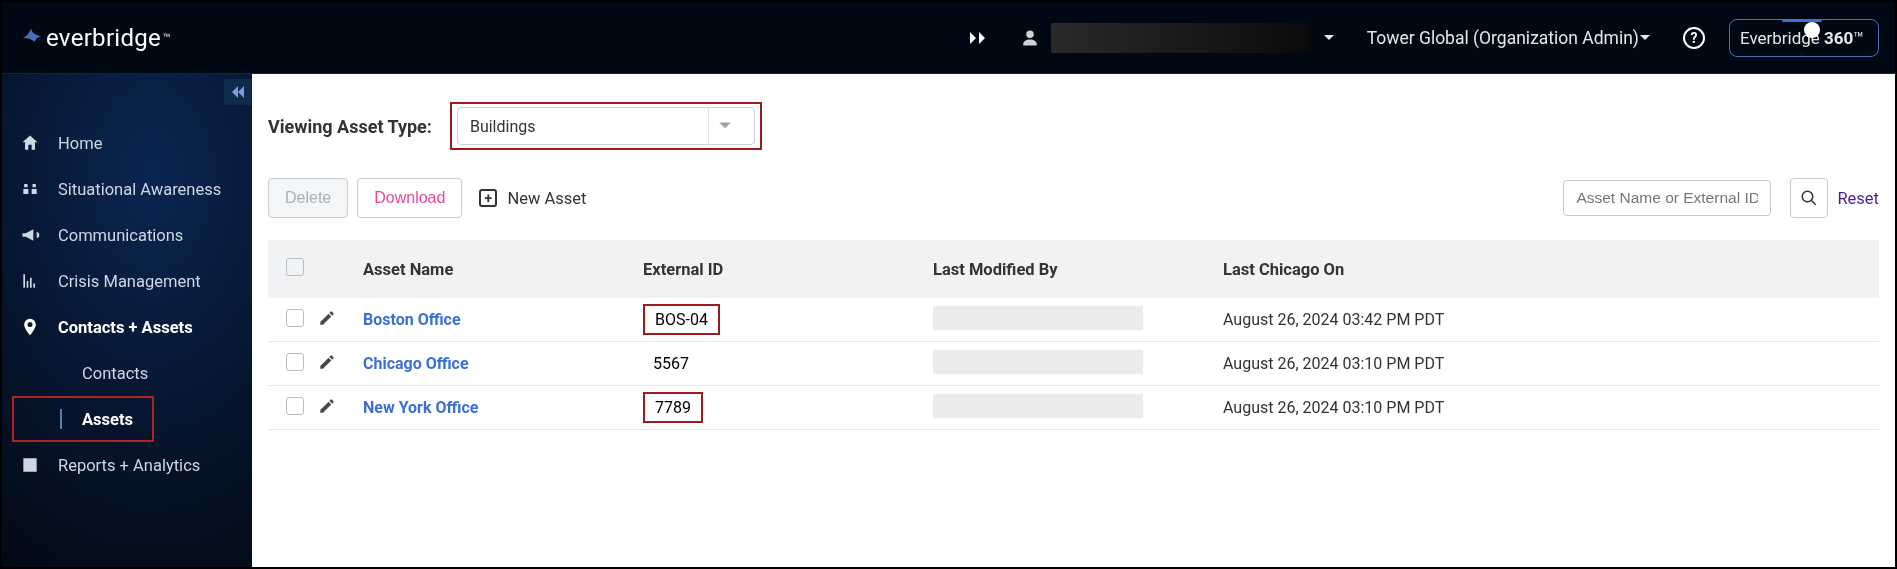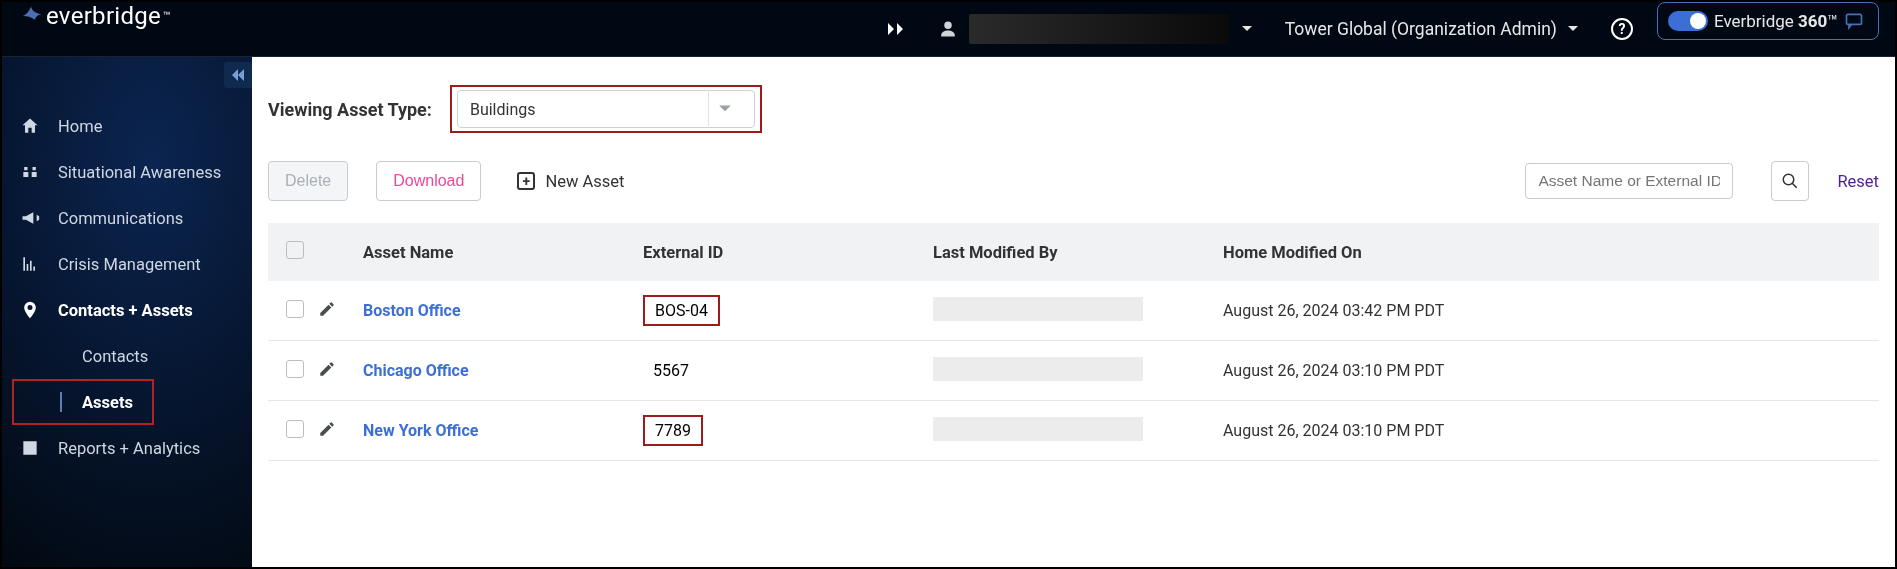--- a/index.html
+++ b/index.html
@@ -5,65 +5,64 @@
   * { box-sizing: border-box; margin: 0; padding: 0; }
   body {
     font-family: -apple-system, Segoe UI, Roboto, Arial, sans-serif;
     width: 1897px;
     height: 569px;
     background: #fff;
     overflow: hidden;
     border: 2px solid #000;
   }
   .topbar {
-    height: 55px;
+    height: 72px;
     background: #000814;
     display: flex;
-    align-items: flex-start;
+    align-items: center;
     color: #fff;
     border-bottom: 1px solid #1a2332;
   }
   .logo {
     display: flex; align-items: center;
     padding: 0 18px;
     font-size: 24px;
     font-weight: 400;
     letter-spacing: 0.3px;
     gap: 2px;
   }
   .logo-bird { width: 24px; height: 22px; color: #4a6fb5; }
   .top-spacer { flex: 1; }
   .top-item {
     display: flex; align-items: center;
     padding: 0 16px; height: 100%;
     color: #e7e7e7;
     font-size: 17.5px;
     cursor: pointer;
-    gap: 10px;
   }
   .userbar {
     display: flex; align-items: center;
     background: linear-gradient(90deg, #2a2a2a, #0a0a0a);
     height: 30px;
     width: 260px;
     border-radius: 2px;
   }
   .user-icon { width: 18px; height: 18px; color: #cfd3d7; }
   .caret { width: 12px; height: 12px; color: #e7e7e7; }
   .help-icon {
     width: 22px; height: 22px;
     border: 2px solid #fff; border-radius: 50%;
     display: inline-flex; align-items: center; justify-content: center;
     font-size: 14px; font-weight: bold; color: #fff;
   }
   .switch-box {
     display: flex; align-items: center;
     border: 1.5px solid #4a6fb5; border-radius: 8px;
     height: 38px; padding: 0 14px 0 10px;
-    gap: 6px; margin: 0 16px 0 8px;
+    gap: 6px; margin: 0 16px 0 8px; flex-direction: column;
   }
   .switch {
     width: 40px; height: 20px; border-radius: 999px;
     background: #3b6fd6; position: relative;
   }
   .switch::after {
     content: ""; position: absolute; right: 2px; top: 2px;
     width: 16px; height: 16px; background: #fff; border-radius: 50%;
   }
   .switch-label { color: #e7e7e7; font-size: 17px; }
@@ -128,21 +127,21 @@
     padding: 0 12px; color: #333;
     font-size: 16px;
   }
   .select-caret {
     width: 34px; height: 38px;
     border-left: 1px solid #dfe3e7;
     display: flex; align-items: center; justify-content: center;
     color: #9aa1a9;
   }
 
-  .toolbar { display: flex; align-items: center; gap: 28px; margin-bottom: 22px; }
+  .toolbar { display: flex; align-items: center; gap: 9px; margin-bottom: 22px; }
   .btn {
     height: 40px; padding: 0 16px;
     border: 1px solid #c6ccd2; border-radius: 4px;
     background: #fff; color: #ec4899;
     font-size: 16px; cursor: pointer;
     display: inline-flex; align-items: center;
   }
   .btn.disabled { color: #aab0b6; background: #f4f5f6; cursor: default; }
   .new-asset {
     display: inline-flex; align-items: center; gap: 10px;
@@ -171,21 +170,21 @@
 
   .table { width: 100%; }
   .thead {
     background: #f0f2f4; height: 58px;
     display: grid;
     grid-template-columns: 50px 45px 280px 290px 290px 290px;
     align-items: center;
     font-size: 16.5px; font-weight: 700; color: #333;
   }
   .tr {
-    height: 60px;
+    height: 44px;
     display: grid;
     grid-template-columns: 50px 45px 280px 290px 290px 290px;
     align-items: center;
     border-bottom: 1px solid #e4e7ea;
     font-size: 16px;
   }
   .chk {
     width: 18px; height: 18px;
     border: 1.5px solid #b8bec4; border-radius: 3px;
     display: inline-block; cursor: pointer;
@@ -338,21 +337,21 @@
       <span class="reset-link">Reset</span>
     </div>
 
     <div class="table">
       <div class="thead">
         <span><span class="chk"></span></span>
         <span></span>
         <span>Asset Name</span>
         <span>External ID</span>
         <span>Last Modified By</span>
-        <span>Home Modified On</span>
+        <span>Last Chicago On</span>
       </div>
       <div id="tbody">
           <div class="tr">
             <span><span class="chk"></span></span>
             <span><svg class="pencil" viewBox="0 0 24 24">
                 <path fill="currentColor" d="M3 17.25V21h3.75L17.8 9.94l-3.75-3.75L3 17.25zM20.7 7.04a1 1 0 000-1.41l-2.34-2.34a1 1 0 00-1.41 0l-1.83 1.83 3.75 3.75 1.83-1.83z"></path>
               </svg></span>
             <span class="cell-link">Boston Office</span>
             <span class="cell-ext"><span class="red-box">BOS-04</span></span>
             <span><span class="redact"></span></span>

